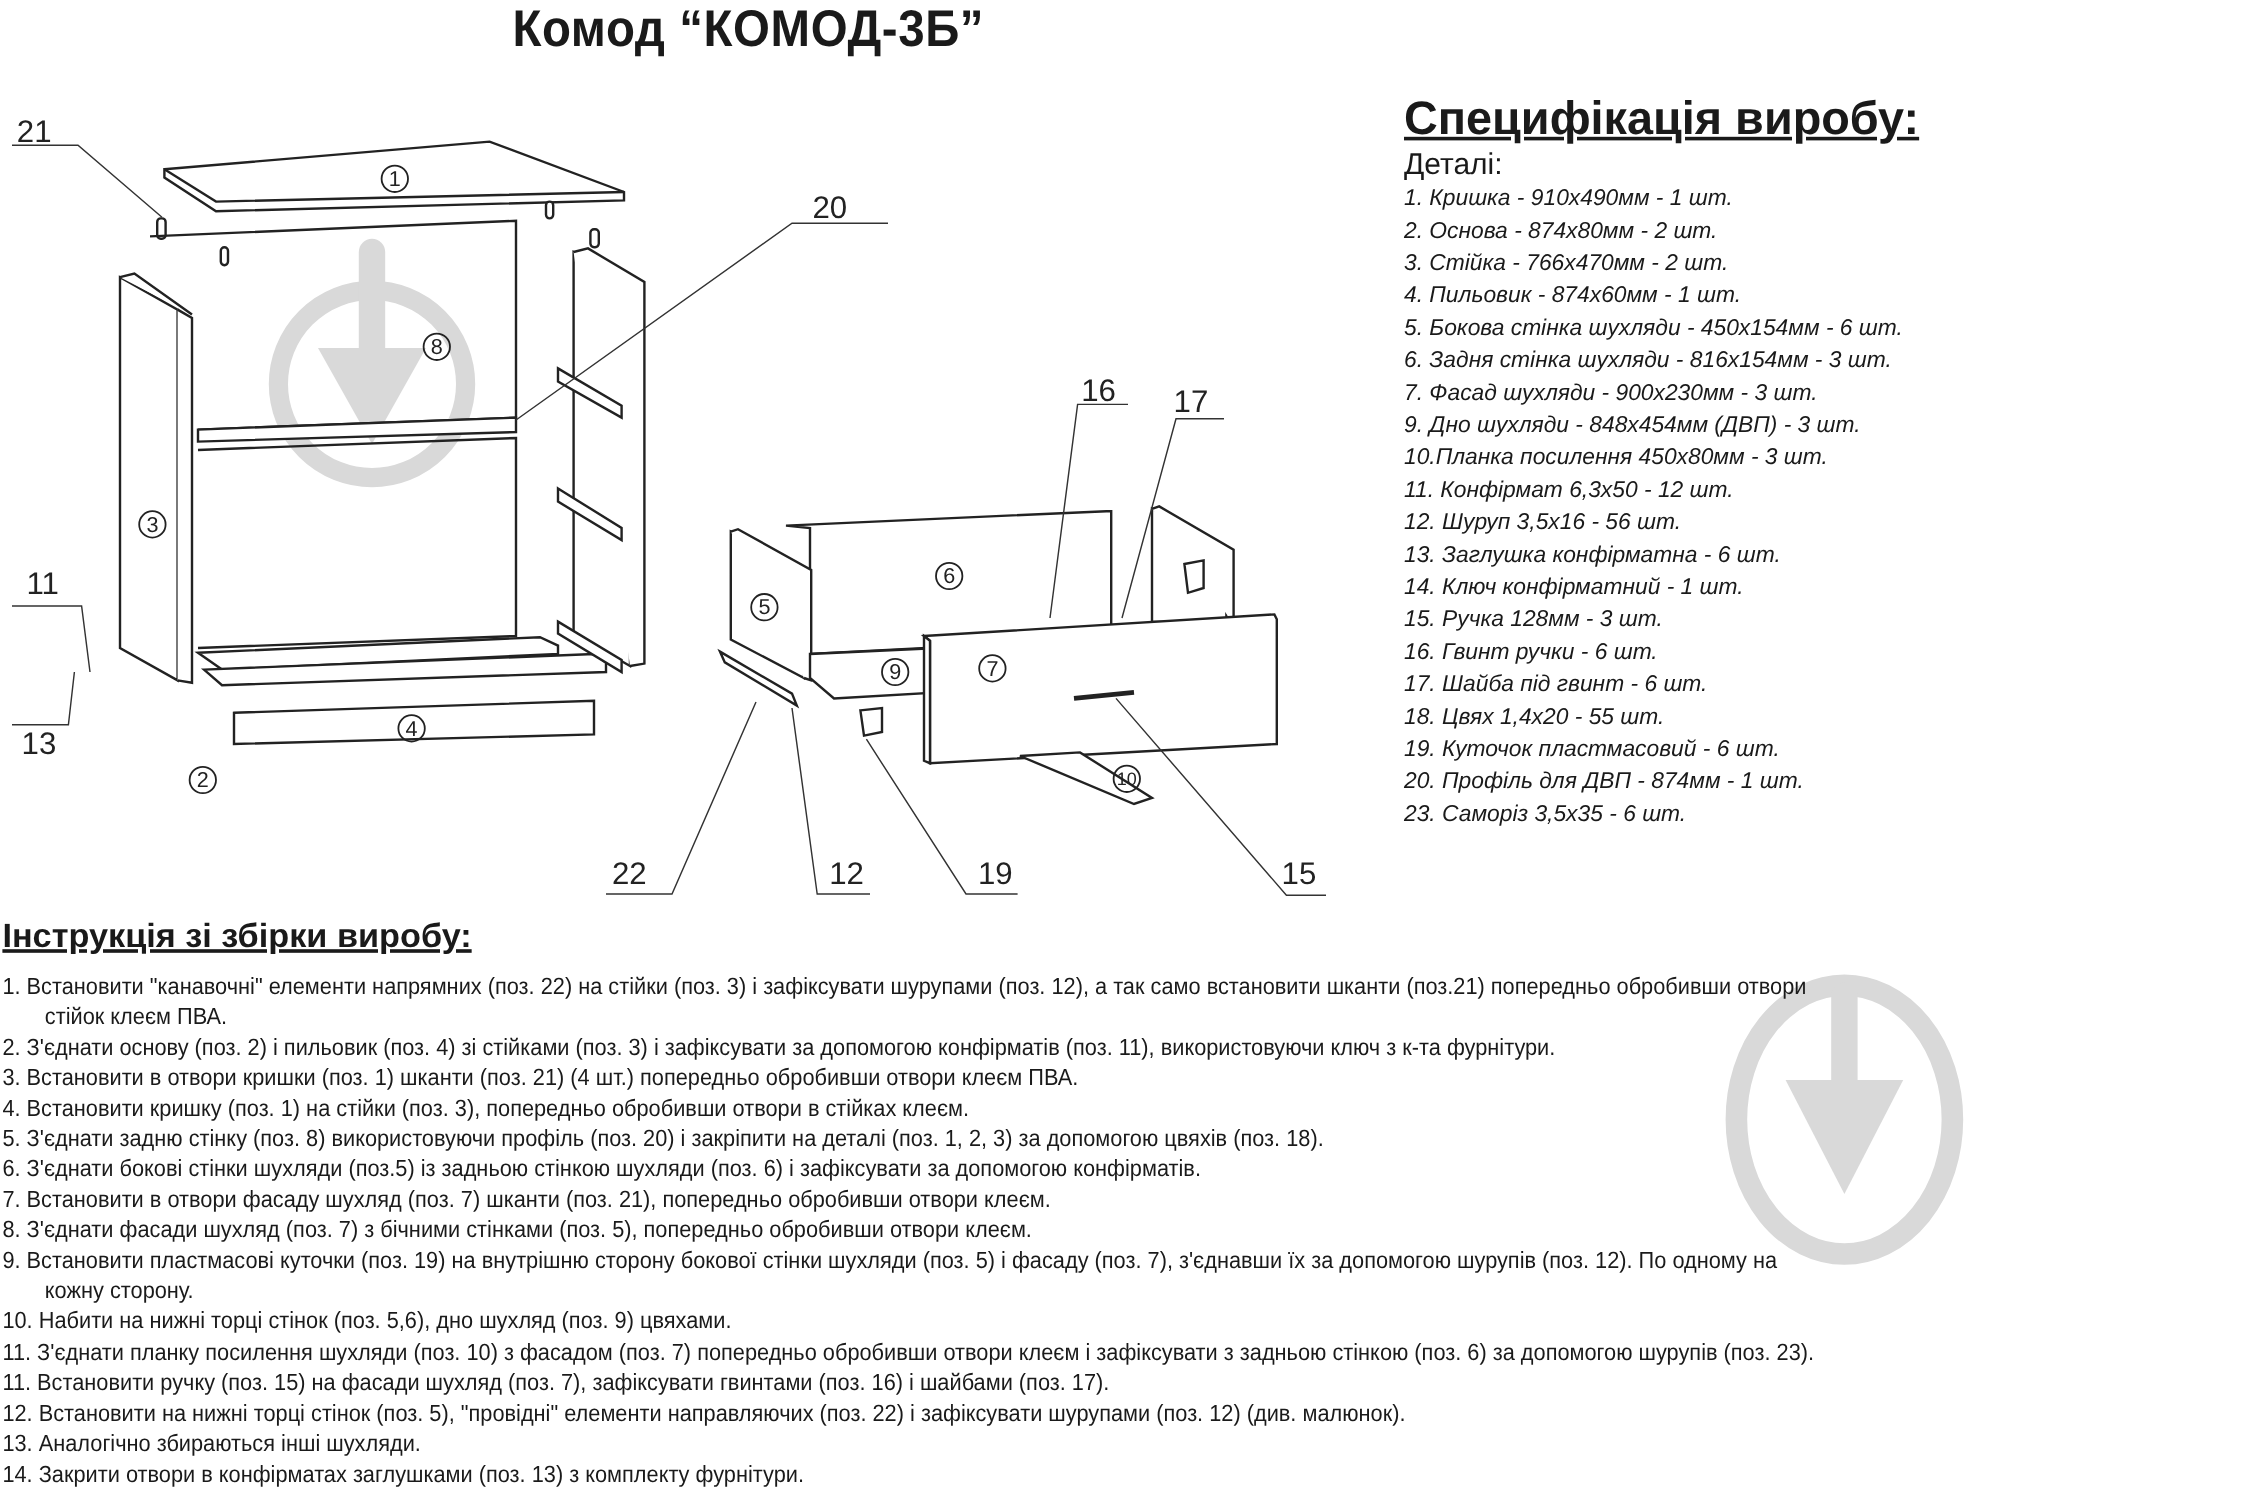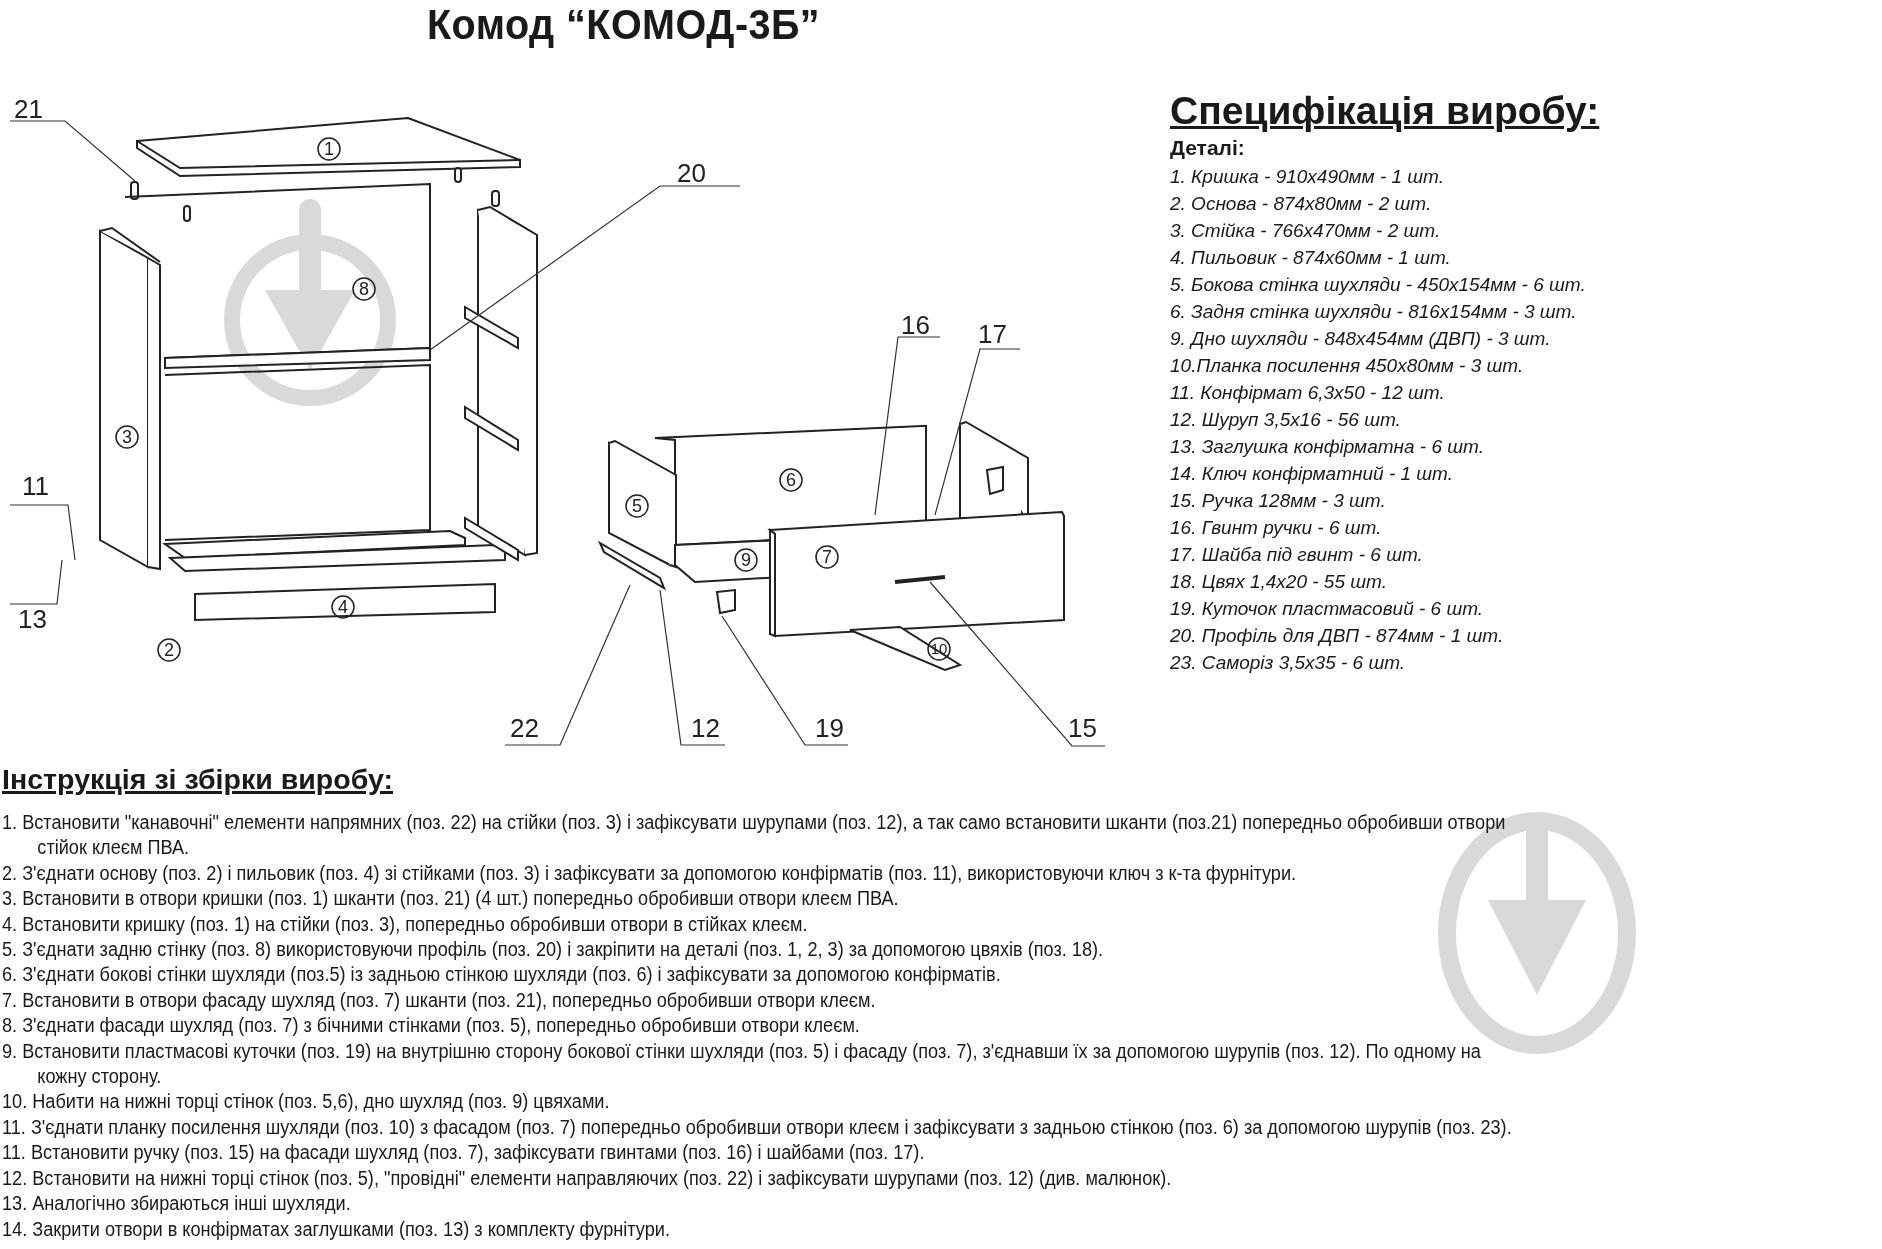--- a/index.html
+++ b/index.html
@@ -1,20 +1,20 @@
 <!DOCTYPE html>
 <html><head>
 <meta charset="utf-8">
 <style>
   html, body { margin:0; padding:0; background:#ffffff; }
   body { width:1882px; height:1249px; position:relative; overflow:hidden; font-family:"Liberation Sans", sans-serif; color:#1a1a1a; }
   .title { position:absolute; left:427px; top:0px; font-size:43px; font-weight:bold; letter-spacing:0.5px; white-space:nowrap; transform:scaleX(0.92); transform-origin:left top; }
-  .spec { position:absolute; left:1170px; top:89px; }
+  .spec { position:absolute; left:1170px; top:78px; }
   .spec h2 { margin:0; font-size:39px; font-weight:bold; text-decoration:underline; text-decoration-thickness:3px; line-height:44px; white-space:nowrap; }
-  .spec h3 { margin:0; font-size:21px; font-weight:bold; line-height:30px; white-space:nowrap; }
+  .spec h3 { margin:0; font-size:25px; font-weight:normal; line-height:30px; white-space:nowrap; }
   .spec .item { font-size:19px; line-height:27px; white-space:nowrap;font-style:italic; }
   .instr-title { position:absolute; left:2px; top:764px; font-size:28px; font-weight:bold; text-decoration:underline; text-decoration-thickness:3px; white-space:nowrap; transform:scaleX(1.02); transform-origin:left top; }
   .instr { position:absolute; left:2px; top:810px; width:1880px; }
   .instr .step { font-size:19.5px; line-height:25.4px; white-space:nowrap; transform:scaleX(0.93); transform-origin:left top; }
   .instr .step .cont { display:block; padding-left:38px; }
   svg.drawing { position:absolute; left:0; top:0; }
   .callout { font-family:"Liberation Sans", sans-serif; font-size:26px; fill:#222; }
   .circ-num { font-family:"Liberation Sans", sans-serif; font-size:18px; fill:#222; }
 </style>
 </head>
@@ -143,20 +143,21 @@
 
 <div class="spec">
   <h2>Специфікація виробу:</h2>
   <h3>Деталі:</h3>
   <div class="item">1. Кришка - 910х490мм - 1 шт.</div>
   <div class="item">2. Основа  - 874х80мм - 2 шт.</div>
   <div class="item">3. Стійка - 766х470мм - 2 шт.</div>
   <div class="item">4. Пильовик - 874х60мм - 1 шт.</div>
   <div class="item">5. Бокова стінка шухляди - 450х154мм - 6 шт.</div>
   <div class="item">6. Задня стінка шухляди - 816х154мм - 3 шт.</div>
+  <div class="item">7. Фасад шухляди - 900х230мм - 3 шт.</div>
   <div class="item">9. Дно шухляди - 848х454мм (ДВП) - 3 шт.</div>
   <div class="item">10.Планка посилення 450х80мм - 3 шт.</div>
   <div class="item">11. Конфірмат 6,3х50 - 12 шт.</div>
   <div class="item">12. Шуруп 3,5х16 - 56 шт.</div>
   <div class="item">13. Заглушка конфірматна - 6 шт.</div>
   <div class="item">14. Ключ конфірматний - 1 шт.</div>
   <div class="item">15. Ручка 128мм - 3 шт.</div>
   <div class="item">16. Гвинт ручки - 6 шт.</div>
   <div class="item">17. Шайба під гвинт - 6 шт.</div>
   <div class="item">18. Цвях 1,4х20 - 55 шт.</div>

